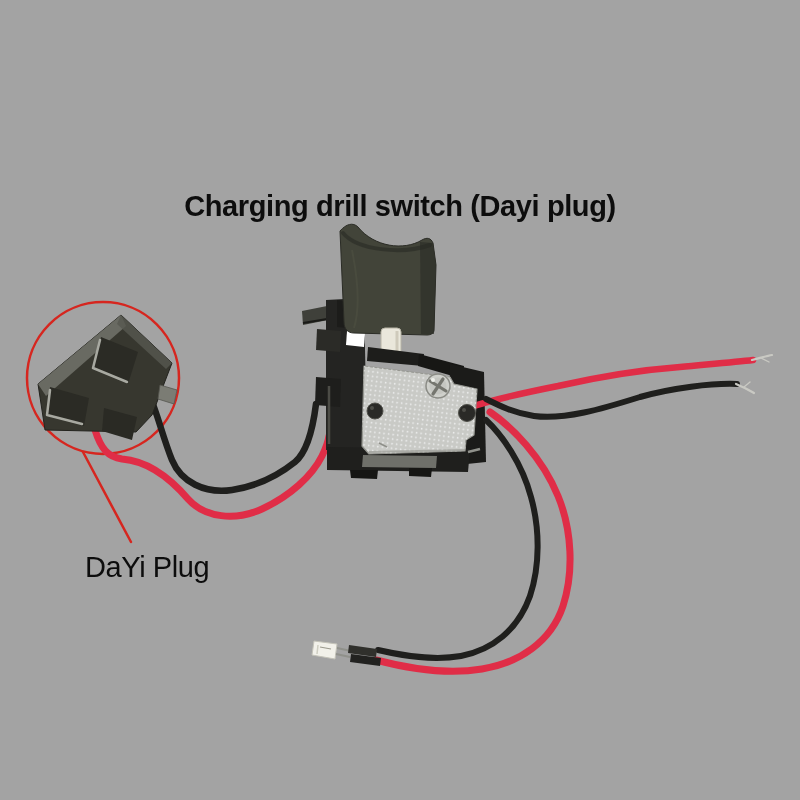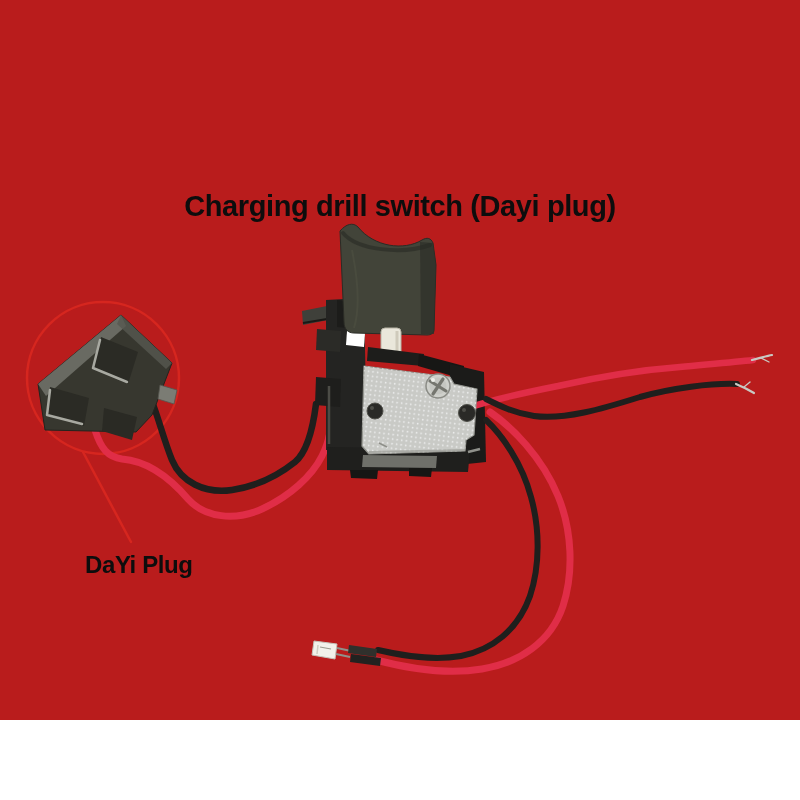--- a/index.html
+++ b/index.html
@@ -1,41 +1,41 @@
 <!DOCTYPE html>
 <html><head>
 <meta charset="utf-8">
 <style>
   html, body { margin: 0; padding: 0; background: #ffffff; }
   .stage {
     position: relative;
     width: 800px;
-    height: 720px;
-    background: #b91c1c;
+    height: 800px;
+    background: #a3a3a3;
     overflow: hidden;
     font-family: "Liberation Sans", sans-serif;
   }
   .photo-canvas { position: absolute; left: 0; top: 0; }
   .title {
     position: absolute;
     left: 0; right: 0;
     top: 190px;
     text-align: center;
     font-size: 29px;
     font-weight: 700;
     letter-spacing: -0.4px;
     color: #0d0d0d;
     white-space: nowrap;
   }
   .callout-label {
     position: absolute;
     left: 85px;
     top: 551px;
-    font-size: 24px;
-    font-weight: 700;
+    font-size: 29px;
+    font-weight: 400;
     letter-spacing: -0.4px;
     color: #0d0d0d;
     white-space: nowrap;
   }
 </style>
 </head>
 <body>
 
 <div class="stage">
 

